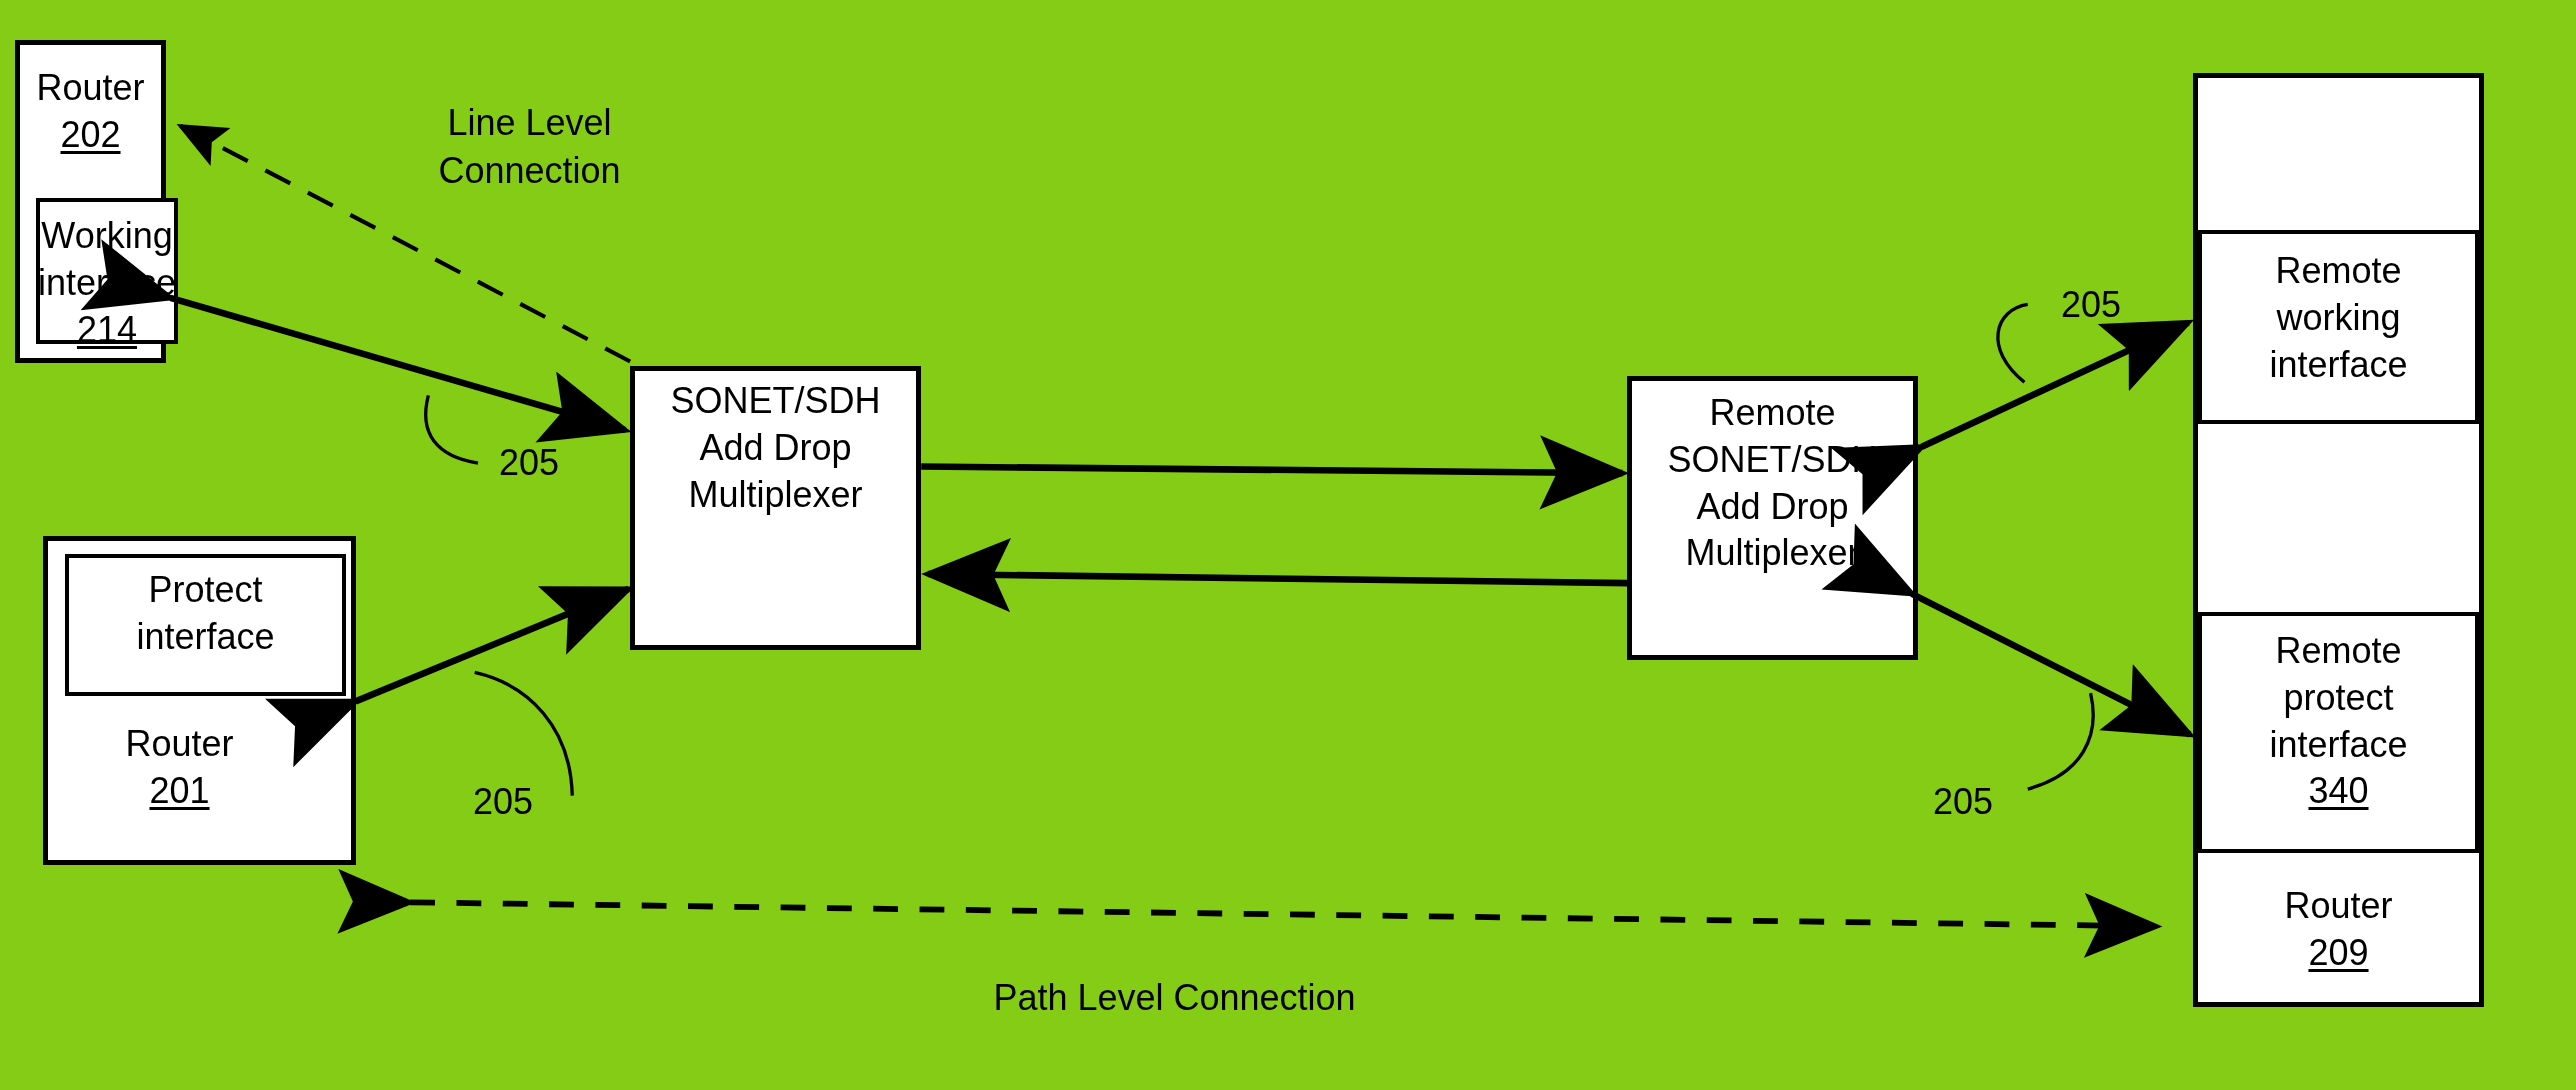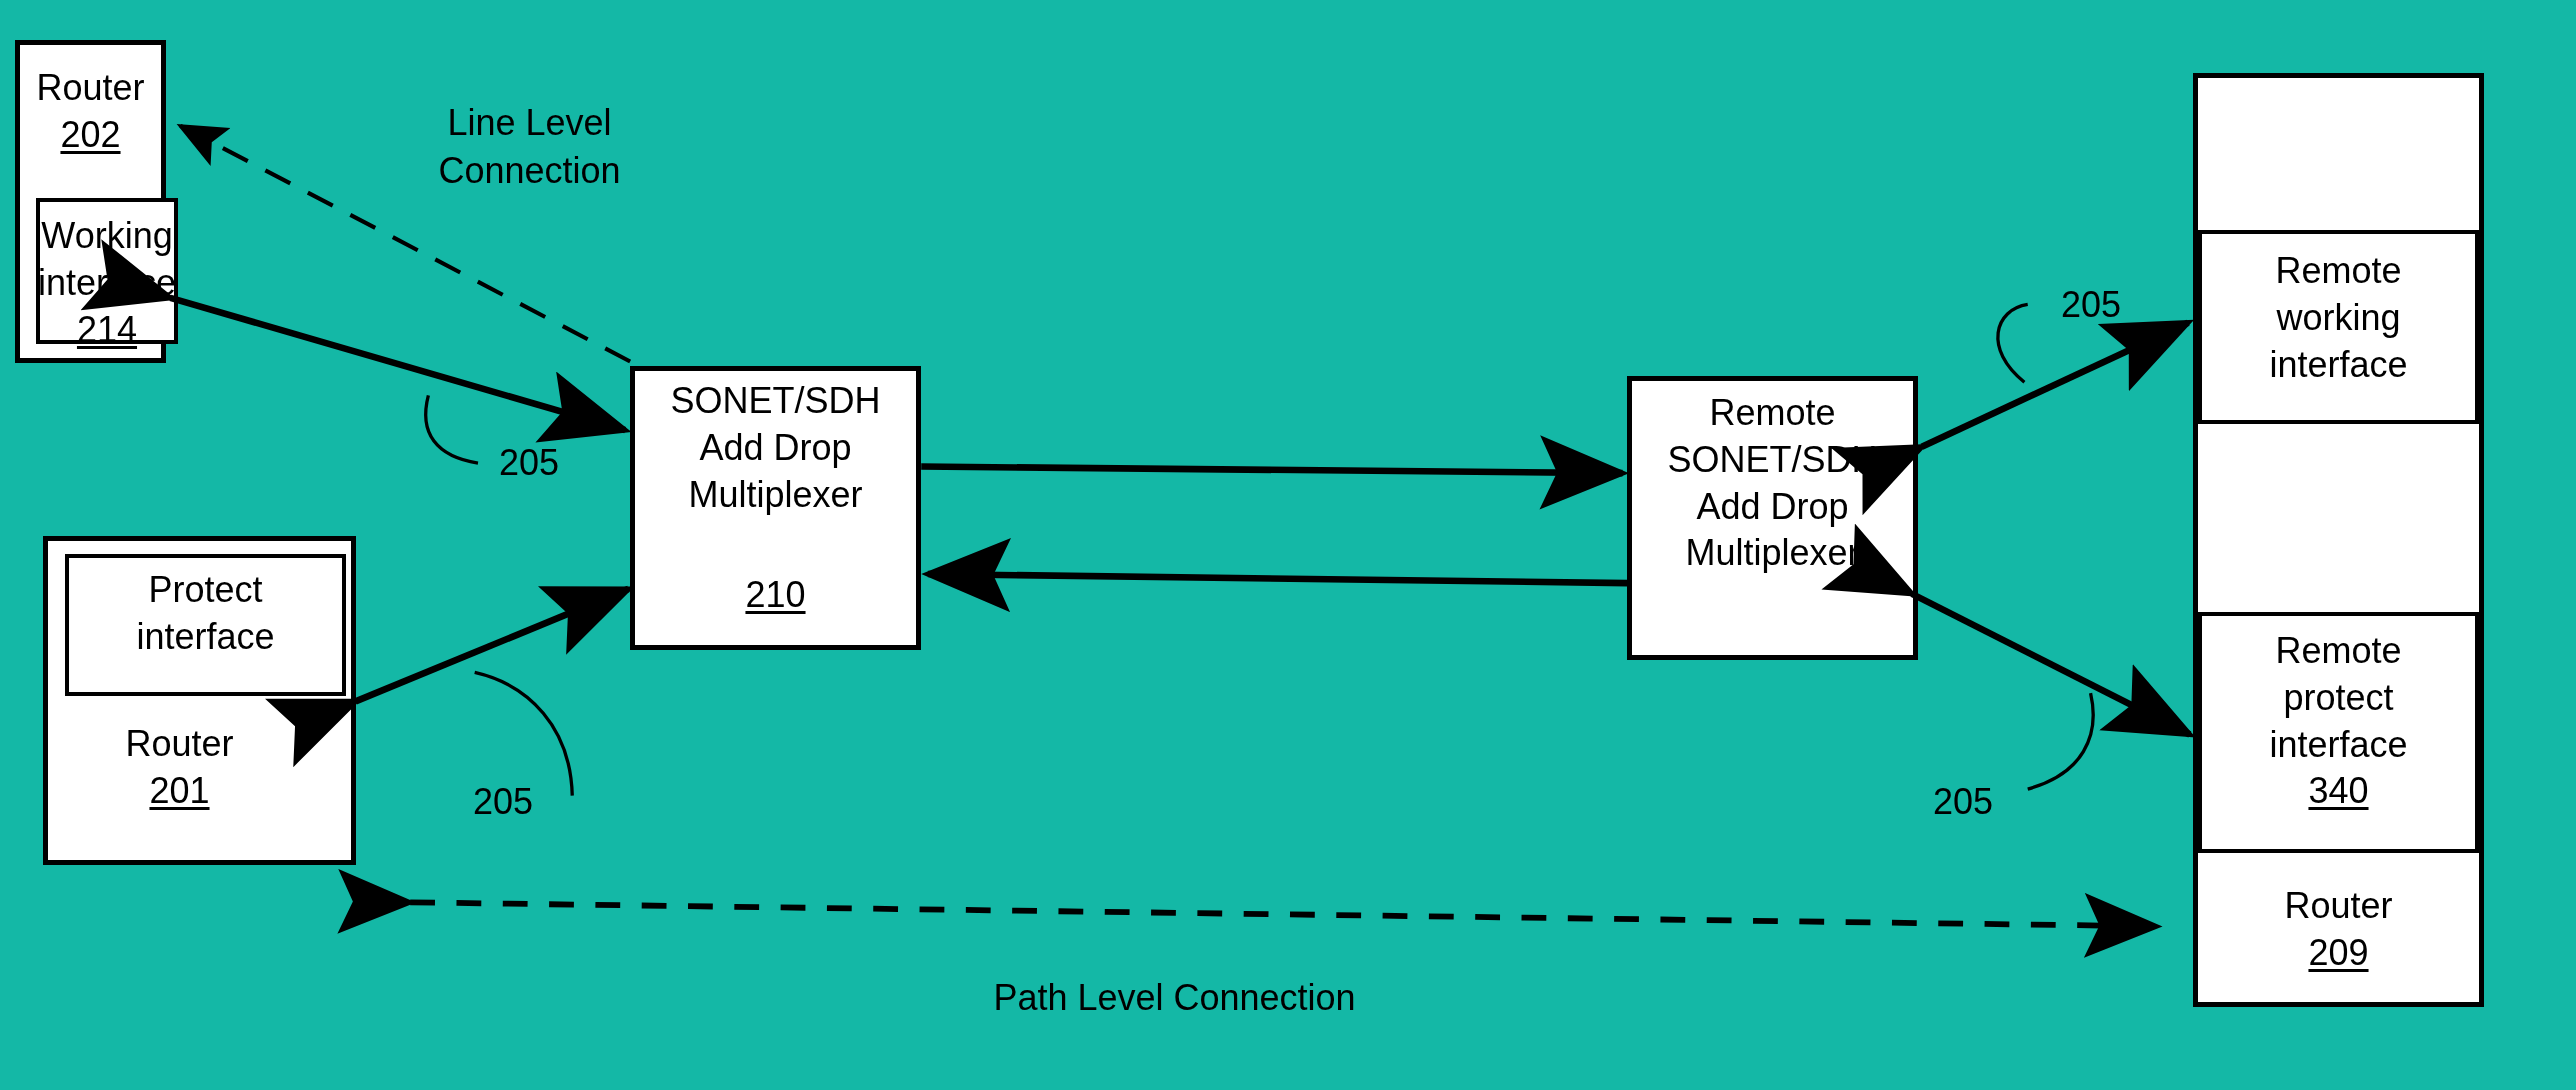--- a/index.html
+++ b/index.html
@@ -1,17 +1,17 @@
 <!DOCTYPE html>
 <html style="font-size:13.2px"><head>
 <meta charset="utf-8">
 <style>
   html,body{margin:0;padding:0;background:#ffffff;}
   body{width:2576px;height:1091px;font-family:"Liberation Sans",sans-serif;color:#000;}
-  #stage{position:relative;width:2576px;height:1091px;overflow:hidden;background:#14b8a6;}
+  #stage{position:relative;width:2576px;height:1091px;overflow:hidden;background:#84cc16;}
   svg#wires{position:absolute;left:0;top:0;width:2576px;height:1091px;pointer-events:none;}
 
   .box{position:absolute;box-sizing:border-box;border:5px solid #000;background:#fff;}
   .inner{position:absolute;box-sizing:border-box;border:4.1px solid #000;background:#fff;}
 
   .txt{position:absolute;text-align:center;line-height:1.30;font-size:36px;color:#000;}
   .num{display:block;text-decoration:underline;text-underline-offset:4.1px;}
   .lbl{position:absolute;text-align:center;font-size:36px;line-height:1.32;color:#000;}
   .ref{position:absolute;font-size:36px;color:#000;}
 </style>
@@ -42,23 +42,20 @@
   <div class="txt" style="left:43px;top:721px;width:273px;">
     <span>Router</span>
     <span class="num">201</span>
   </div>
 
   <div class="box" style="left:630px;top:366px;width:291px;height:284px;"></div>
   <div class="txt" style="left:630px;top:378px;width:291px;">
     <span>SONET/SDH</span><br>
     <span>Add Drop</span><br>
     <span>Multiplexer</span>
-  </div>
-  <div class="txt" style="left:630px;top:572px;width:291px;">
-    <span class="num">210</span>
   </div>
 
   <div class="box" style="left:1627px;top:376px;width:291px;height:284px;"></div>
   <div class="txt" style="left:1627px;top:390px;width:291px;">
     <span>Remote</span><br>
     <span>SONET/SDH</span><br>
     <span>Add Drop</span><br>
     <span>Multiplexer</span>
   </div>
 

